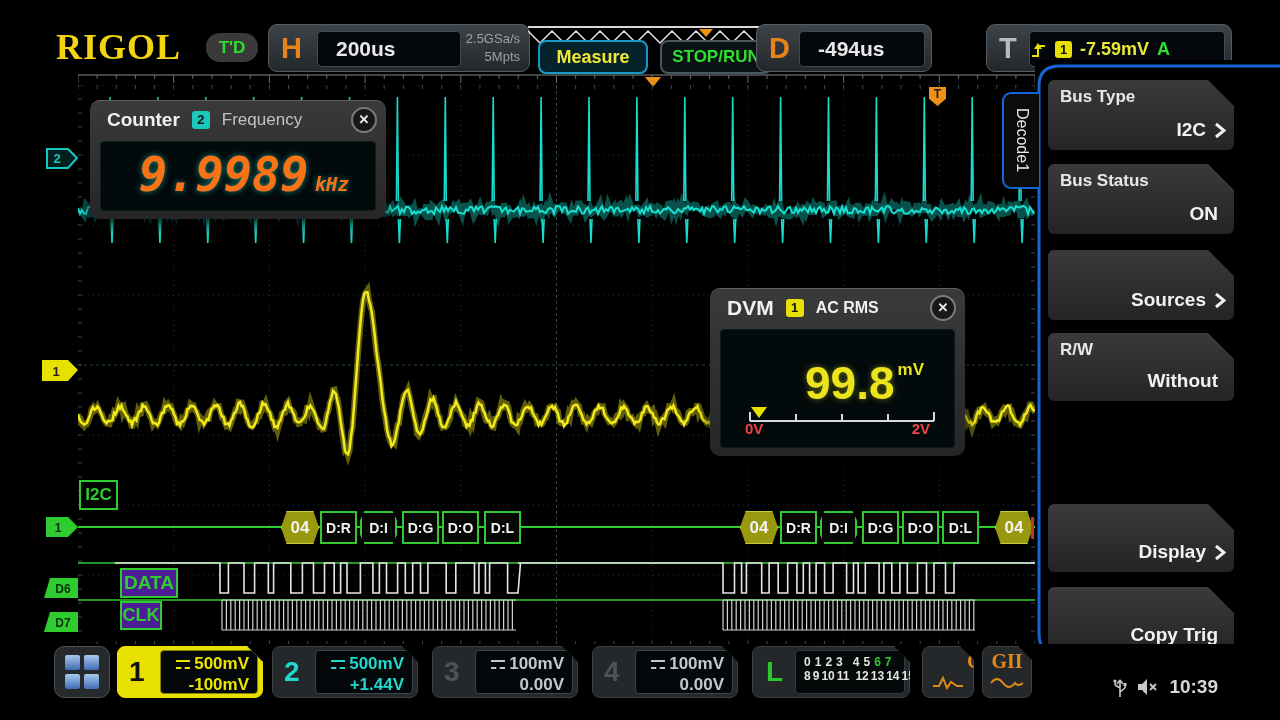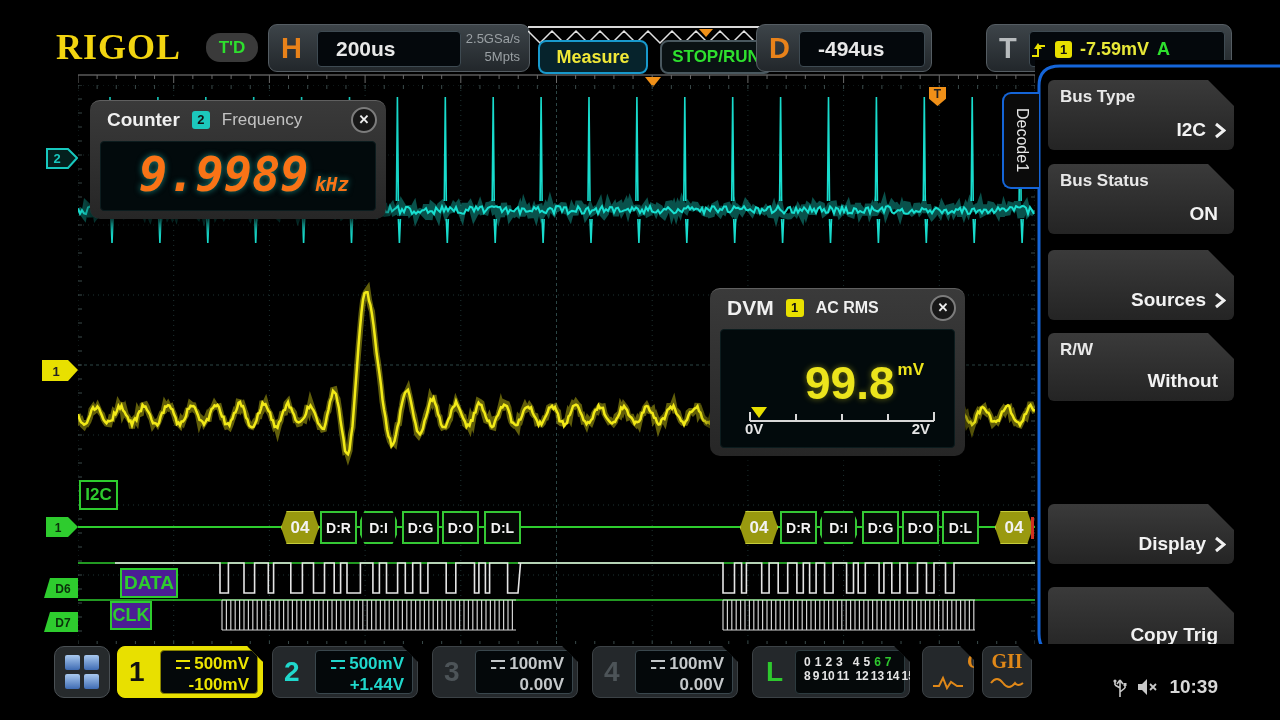--- a/index.html
+++ b/index.html
@@ -67,21 +67,21 @@
     border:2px solid #7c7c7c; background:#181818; color:#eee; font-size:13px; font-weight:bold;
     text-align:center; line-height:22px; }
   .pbody { position:absolute; left:10px; right:10px; bottom:8px; top:40px; background:#020a0c;
     border:1px solid #0c1c1e; border-radius:4px; }
   .seg { font-family:"DejaVu Sans Mono",monospace; font-style:italic; font-weight:bold;
     color:#f97316; text-shadow:0 0 6px rgba(45,232,216,.55);margin-top:27px; }
   #counter-value-row { position:absolute; right:26px; bottom:8px; display:flex; align-items:baseline; gap:6px; }
   #dvm-value-row { position:absolute; right:30px; top:26px; display:flex; align-items:flex-start; gap:3px; }
   .dvm-val { color:#ece41c; font-size:46px; font-weight:bold; text-shadow:0 0 6px rgba(236,228,28,.45); }
   .dvm-unit { color:#ece41c; font-size:17px; font-weight:bold; margin-top:4px; }
-  .dvm-scale-label { position:absolute; color:#e5e5e5; font-size:15px; font-weight:bold; bottom:10px; }
+  .dvm-scale-label { position:absolute; color:#ef4444; font-size:15px; font-weight:bold; bottom:10px; }
 
   
   #sidebar { position:absolute; left:1035px; top:60px; width:245px; height:608px; background:#000; z-index:20; }
   .menu-item { position:absolute; left:13px; width:186px; background:linear-gradient(#3a3a3a,#242424);
     border-radius:6px; clip-path:polygon(0 0,calc(100% - 26px) 0,100% 26px,100% 100%,0 100%); }
   .mi-label { position:absolute; left:12px; top:7px; color:#e8e8e8; font-size:17px; font-weight:bold; }
   .mi-value { position:absolute; bottom:9px; color:#f2f2f2; font-size:19px; font-weight:bold; }
   .mi-arrow { position:absolute; right:8px; bottom:11px; }
   #decode-tab { position:absolute; left:1002px; top:92px; width:37px; height:97px; background:#0b0b0b;
     border:2px solid #1565d8; border-right:none; border-radius:9px 0 0 9px; z-index:21;
@@ -455,21 +455,21 @@
     <div class="frame data hex" style="left:742px;">D:I</div>
     <div class="frame data" style="left:784px;">D:G</div>
     <div class="frame data" style="left:824px;">D:O</div>
     <div class="frame data" style="left:864px;">D:L</div>
 
     <div class="frame addr" style="left:917px;">04</div>
     <div class="redtick"></div>
 
     <div class="buslabel">I2C</div>
     <div class="dlabel" style="left:42px;top:483px;width:58px;height:30px;font-size:19px;line-height:26px;">DATA</div>
-    <div class="dlabel" style="left:32px;top:516px;width:42px;height:29px;font-size:18px;line-height:25px;text-align:center;">CLK</div>
+    <div class="dlabel" style="left:42px;top:516px;width:42px;height:29px;font-size:18px;line-height:25px;text-align:center;">CLK</div>
   </div>
 
   <svg class="flag" style="left:46px;top:148px;" width="32" height="21">
     <polygon points="1,1 22,1 31,10 22,20 1,20" fill="#04201e" stroke="#17c8be" stroke-width="2"></polygon>
     <text x="11" y="15" fill="#17c8be" font-size="13" font-weight="bold" text-anchor="middle">2</text>
   </svg>
   <svg class="flag" style="left:42px;top:360px;" width="36" height="21">
     <polygon points="0,0 26,0 36,10 26,21 0,21" fill="#e8e000"></polygon>
     <text x="14" y="16" fill="#222" font-size="13" font-weight="bold" text-anchor="middle">1</text>
   </svg>
@@ -546,21 +546,21 @@
         </svg>
     </div>
     <div class="menu-item" style="top:104px;height:70px;">
       <span class="mi-label">Bus Status</span>
       <span class="mi-value" style="right:16px;">ON</span>
     </div>
     <div class="menu-item" style="top:273px;height:68px;">
       <span class="mi-label">R/W</span>
       <span class="mi-value" style="right:16px;">Without</span>
     </div>
-    <div class="menu-item" style="top:444px;height:60px;">
+    <div class="menu-item" style="top:444px;height:68px;">
       <span class="mi-label"></span>
       <span class="mi-value" style="right:28px;">Display</span>
       <svg class="mi-arrow" width="13" height="17">
         <path d="M3,2 L11,8.5 L3,15" stroke="#f0f0f0" stroke-width="3" fill="none"></path>
         </svg>
     </div>
     <div class="menu-item" style="top:527px;height:68px;">
       <span class="mi-label"></span>
       <span class="mi-value" style="right:16px;">Copy Trig</span>
     </div>

